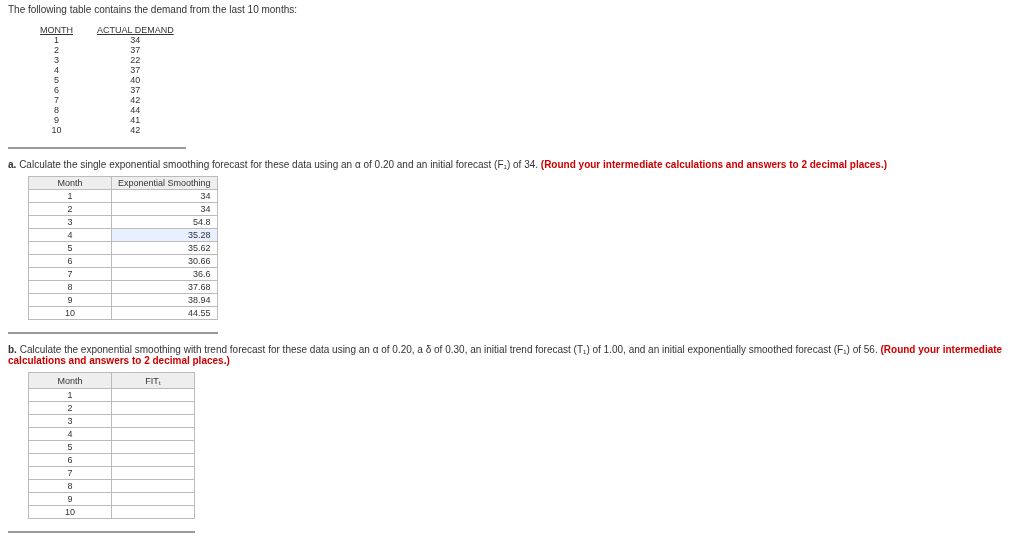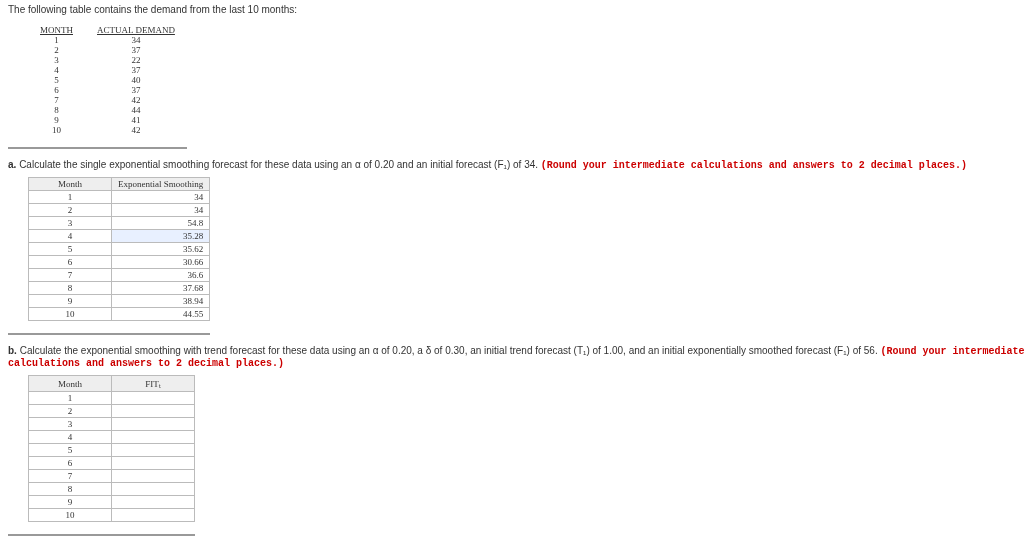--- a/index.html
+++ b/index.html
@@ -49,29 +49,27 @@
     .t2 td.mon, .t3 td.mon {
       text-align: center;
       min-width: 70px;
     }
     .q {
       margin: 10px 0 6px 0;
     }
     .red {
       color: #c00;
       font-weight: bold;
-      font-family: Liberation Mono, monospace;
     }
     .highlight-row td.val {
       background: #e8f0ff;
     }
     .table-shadow {
       box-shadow: 0 2px 0 #999;
       display:inline-block;
-      font-family:Liberation Serif, serif;
     }
   </style>
 </head>
 <body>
 
 
 
 <div class="intro">The following table contains the demand from the last 10 months:</div>
 
 <div class="table-shadow">

